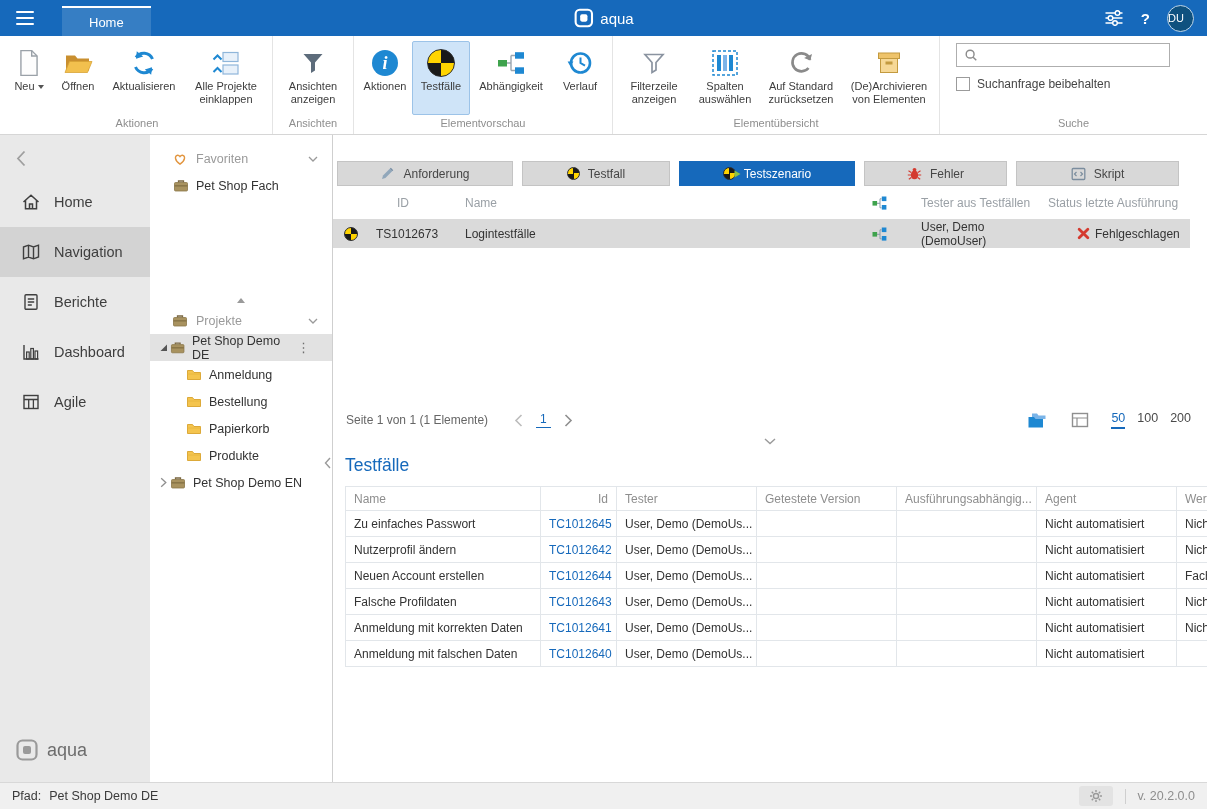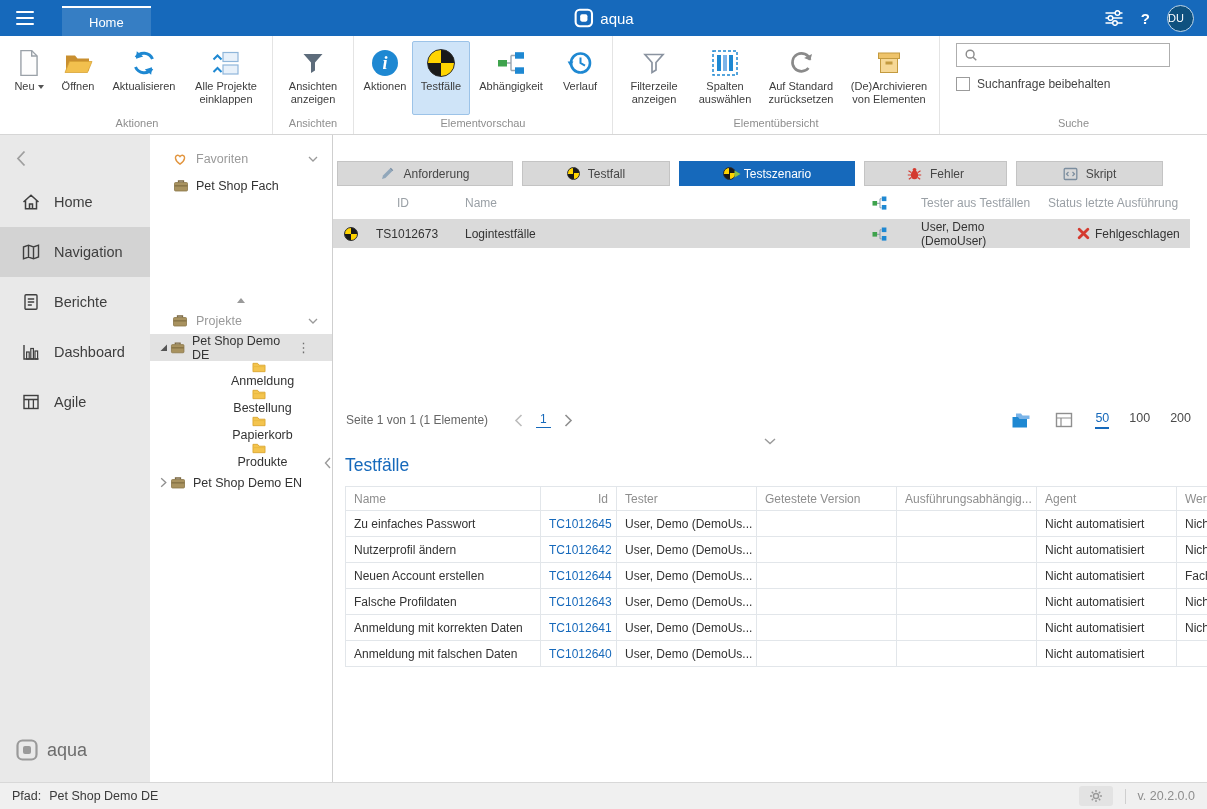--- a/index.html
+++ b/index.html
@@ -58,21 +58,21 @@
   .thead .tlabel{ margin-left:8px; }
   .thead .chev{ margin-left:auto; display:flex; }
   .titem{ height:27px; display:flex; align-items:center; cursor:pointer; color:#333; }
   .titem .tlabel{ margin-left:7px; }
   .titem.selected{ background:#e2e2e2; }
   .fav-item{ padding-left:23px; }
   .hsplit{ height:14px; display:flex; align-items:center; justify-content:center; cursor:pointer; }
   .up-arrow{ width:0; height:0; border-left:4px solid transparent; border-right:4px solid transparent; border-bottom:5px solid #9a9a9a; }
   .proj-item{ padding-left:7px; }
   .expander{ width:13px; display:flex; justify-content:center; cursor:pointer; }
-  .folder-item{ padding-left:36px;flex-direction:column; }
+  .folder-item{ padding-left:36px; }
   .kebab{ margin-left:auto; margin-right:22px; color:#6e6e6e; font-size:13px; cursor:pointer; }
   .tree-collapse{ position:absolute; right:1px; top:322px; cursor:pointer; display:flex; }
 
   
   .main{ flex:1; display:flex; flex-direction:column; min-width:0; background:#fff; }
   .tabstrip{ margin:26px 4px 0 4px; display:flex; gap:9px; flex:0 0 25px; }
   .tab{ height:25px; display:flex; align-items:center; justify-content:center; gap:8px; background:#d8d8d8; border:1px solid #c4c4c4; font-size:12px; color:#464646; cursor:pointer; }
   .tab.active{ background:var(--brand-blue); border-color:var(--brand-blue); color:#fff; }
   .scen-icon{ position:relative; display:flex; }
   .scen-arrow{ position:absolute; right:-5px; top:3px; }
@@ -90,21 +90,21 @@
   .col-tester{ width:148px; padding-left:21px; }
   .col-status{ width:142px; }
   .list-row .col-status{ display:flex; align-items:center; gap:5px; padding-left:29px; }
 
   .pagebar{ flex:0 0 30px; display:flex; align-items:center; font-size:12px; color:#666; padding:0 16px 0 13px; }
   .pnav{ display:flex; align-items:center; margin-left:26px; gap:13px; }
   .pnum{ color:var(--brand-blue); border-bottom:1px solid var(--brand-blue); padding:0 4px 1px; cursor:pointer; }
   .chev{ display:flex; cursor:pointer; }
   .spacer{ flex:1; }
   .picon{ margin-right:22px; display:flex; cursor:pointer; }
-  .psizes{ display:flex; gap:20px; font-size:12.5px; color:#4a4a4a; }
+  .psizes{ display:flex; gap:12px; font-size:12.5px; color:#4a4a4a; }
   .psize{ cursor:pointer; padding-bottom:2px; }
   .psize.active{ color:var(--brand-blue); border-bottom:2px solid var(--brand-blue); }
 
   .vsplit{ flex:0 0 12px; display:flex; align-items:center; justify-content:center; cursor:pointer; }
 
   .details{ flex:1; padding:6px 0 0 12px; overflow:hidden; }
   .details-title{ color:var(--brand-blue); font-size:17.5px; font-weight:400; margin:2px 0 10px; }
   .dtable{ border-collapse:collapse; table-layout:fixed; width:911px; }
   .dtable th,.dtable td{ border:1px solid #e2e6ea; padding:0 8px; white-space:nowrap; overflow:hidden; text-align:left; }
   .dtable th{ height:24px; color:#8e8e8e; font-size:12px; font-weight:normal; }
@@ -497,21 +497,21 @@
           <span>Testszenario</span>
         </div>
         <div class="tab" style="width:143px">
           <svg width="15" height="14" viewBox="0 0 15 14">
               <ellipse class="f-red" cx="7.5" cy="8" rx="3.6" ry="4.3"></ellipse>
               <circle class="f-red" cx="7.5" cy="2.8" r="1.9"></circle>
               <path class="s-red" d="M4.2 5.5 L1.5 3.8 M4 8 H0.8 M4.3 10.5 L1.8 12.3 M10.8 5.5 L13.5 3.8 M11 8 H14.2 M10.7 10.5 L13.2 12.3" stroke-width="1.1"></path>
             </svg>
           <span>Fehler</span>
         </div>
-        <div class="tab" style="width:147px">
+        <div class="tab" style="width:163px">
           <svg width="15" height="14" viewBox="0 0 15 14">
               <rect x="1.2" y="1.5" width="12.6" height="11" rx="1" fill="none" stroke="#7b8d9e" stroke-width="1.3"></rect>
               <path d="M5.5 5 L3.5 7 L5.5 9 M9.5 5 L11.5 7 L9.5 9" fill="none" stroke="#7b8d9e" stroke-width="1.2"></path>
             </svg>
           <span>Skript</span>
         </div>
       </div>
 
       <div class="listwrap">
         <div class="list-header">

